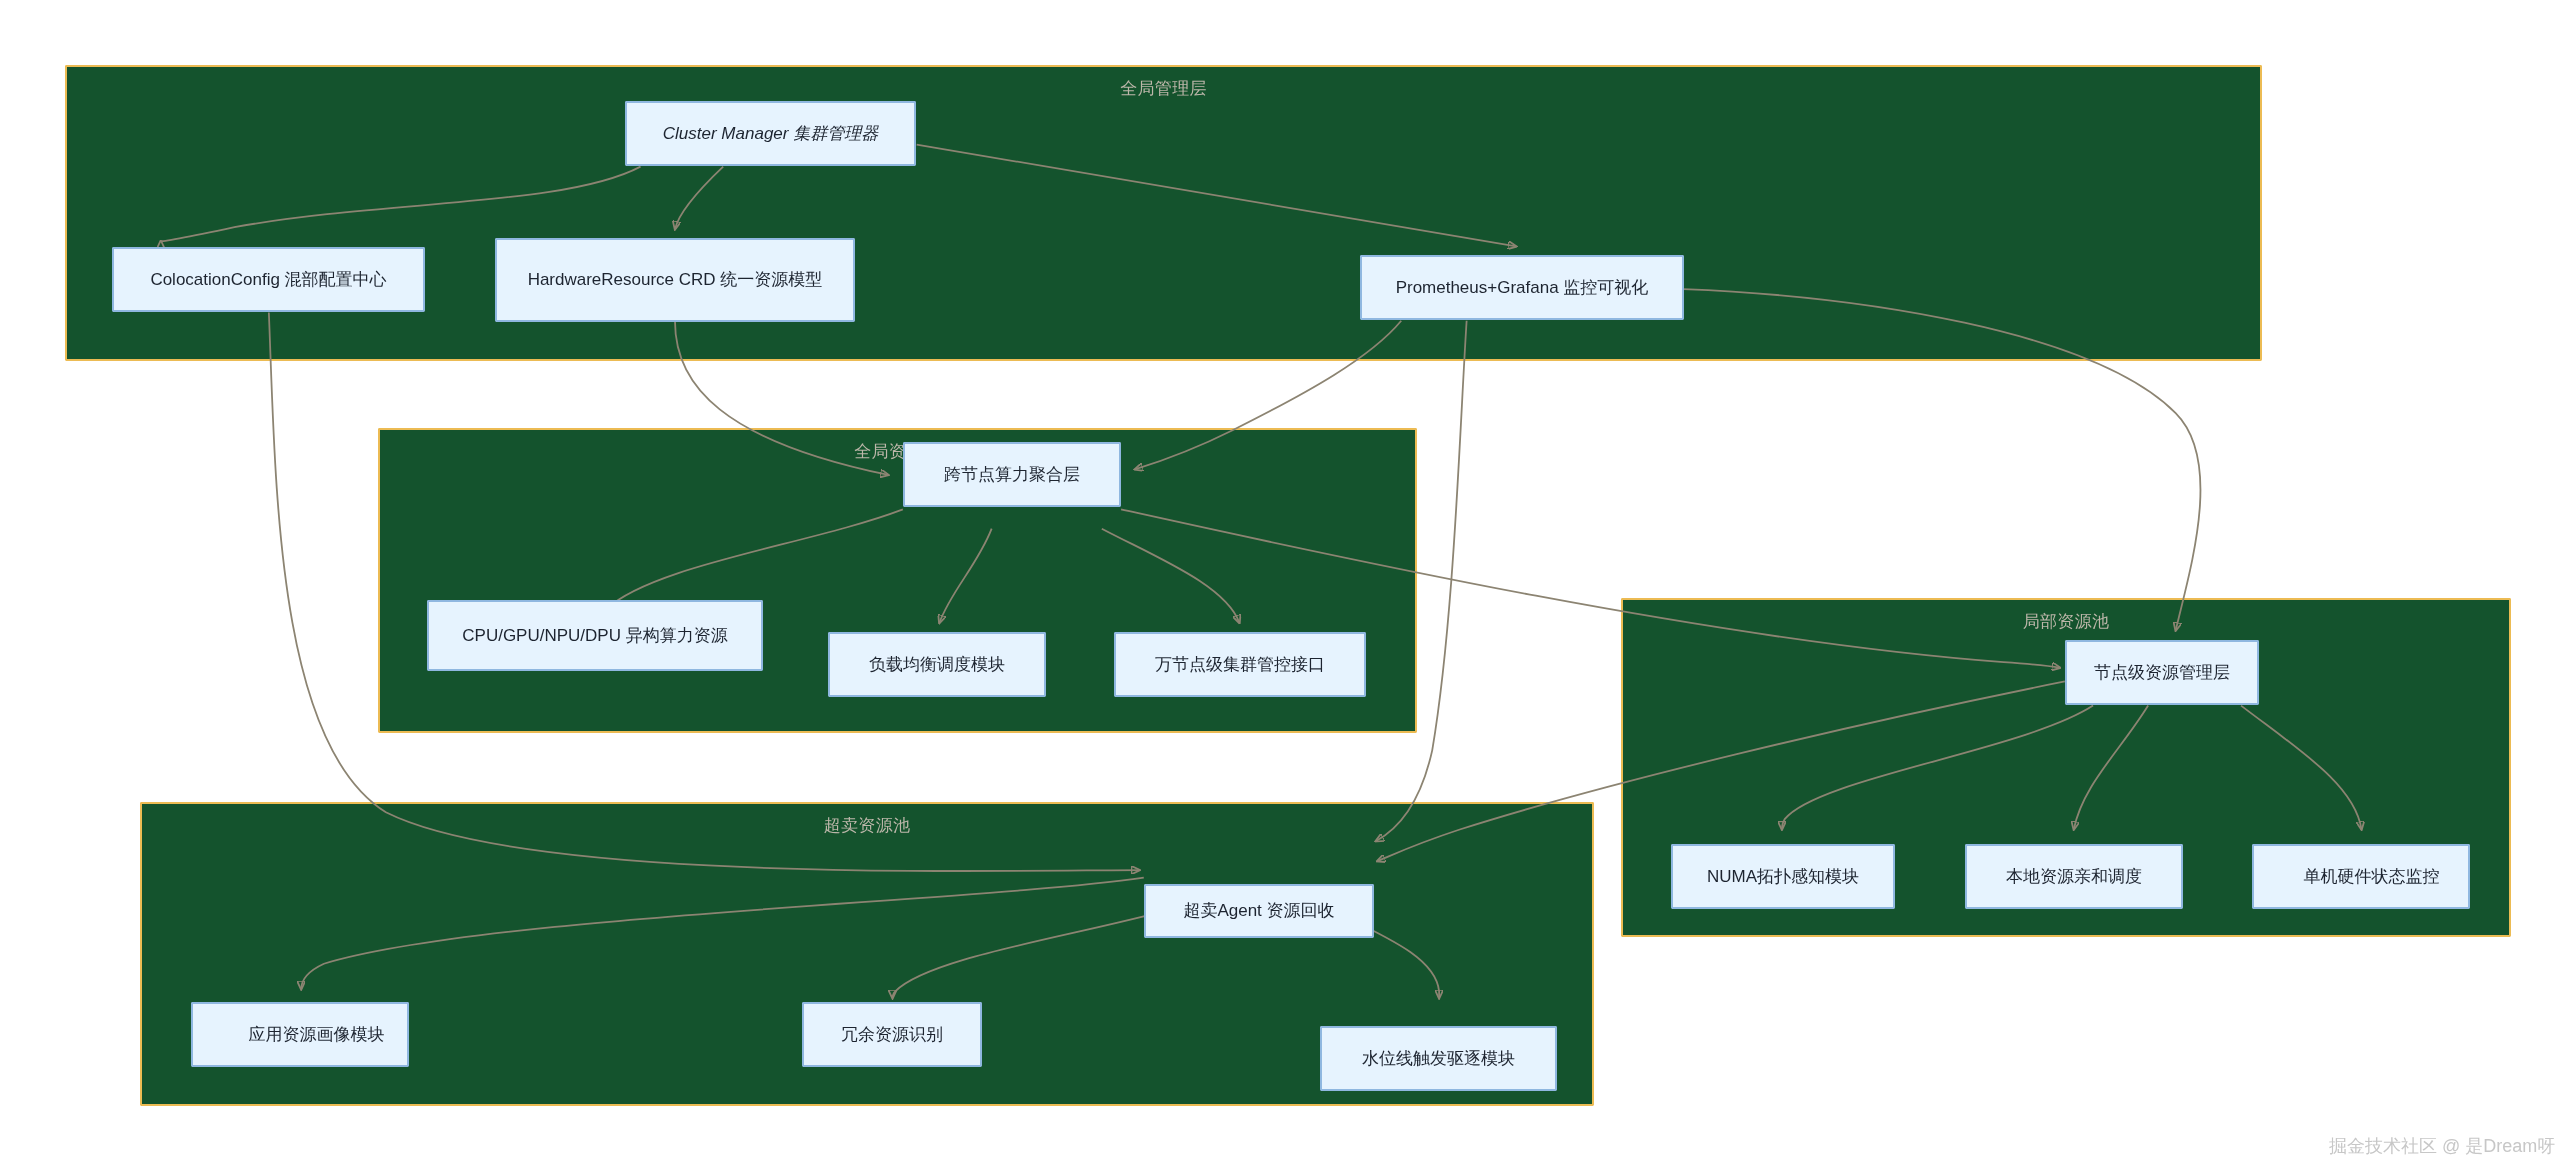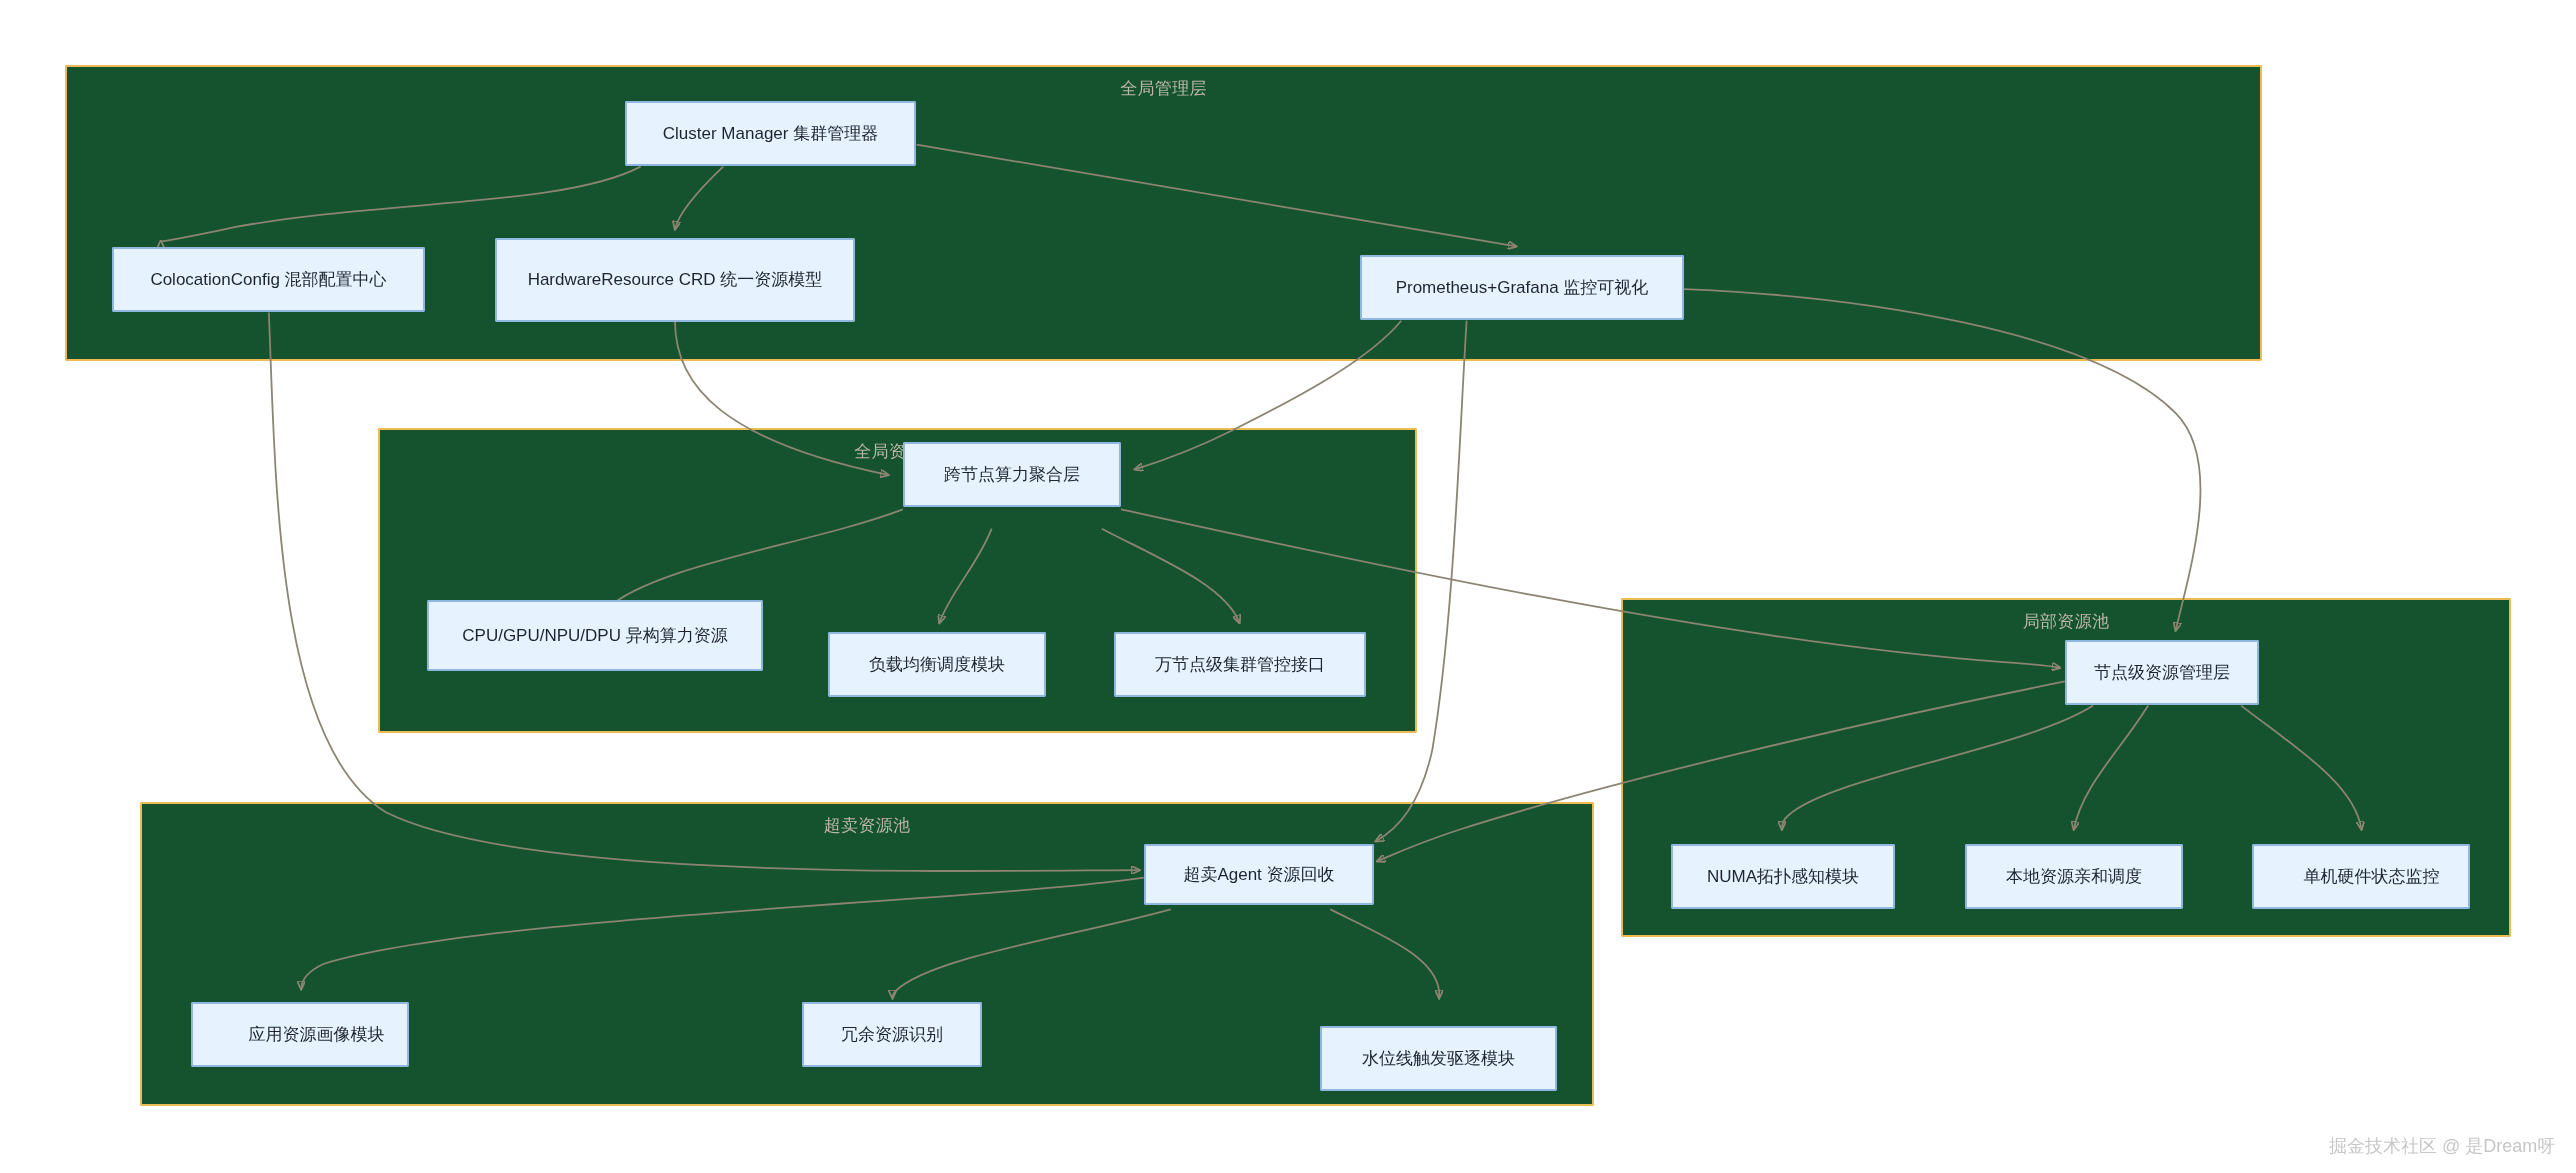--- a/index.html
+++ b/index.html
@@ -120,33 +120,33 @@
         <path d="M 3040 1025 C 2940 1090 2640 1130 2592 1190 C 2588 1196 2588 1200 2588 1205" marker-end="url(#arrow)"></path>
         <path d="M 3120 1025 C 3080 1090 3025 1140 3012 1205" marker-end="url(#arrow)"></path>
         <path d="M 3255 1025 C 3340 1090 3420 1140 3430 1205" marker-end="url(#arrow)"></path>
         <path d="M 2999 990 C 2700 1050 2340 1135 2120 1205 C 2050 1228 2018 1244 2000 1251" marker-end="url(#arrow)"></path>
         <path d="M 1661 1275 C 1420 1310 700 1330 470 1400 C 444 1412 437 1425 437 1437" marker-end="url(#arrow)"></path>
         <path d="M 1700 1321 C 1560 1360 1350 1390 1300 1440 C 1296 1444 1296 1447 1296 1450" marker-end="url(#arrow)"></path>
         <path d="M 1932 1321 C 2010 1360 2085 1390 2090 1440 C 2090 1444 2090 1447 2090 1450" marker-end="url(#arrow)"></path>
       </g>
   </svg>
 
-  <div class="node" id="node-0" style="left: 625px; top: 101px; width: 291px; height: 65px;">Cluster Manager 集群管理器</div>
+  <div class="node" id="node-0" style="left: 625px; top: 101px; width: 291px; height: 65px; font-style: italic;">Cluster Manager 集群管理器</div>
   <div class="node" id="node-1" style="left: 112px; top: 247px; width: 313px; height: 65px;">ColocationConfig 混部配置中心</div>
   <div class="node" id="node-2" style="left: 495px; top: 238px; width: 360px; height: 84px;">HardwareResource CRD 统一资源模型</div>
   <div class="node" id="node-3" style="left: 1360px; top: 255px; width: 324px; height: 65px;">Prometheus+Grafana 监控可视化</div>
   <div class="node" id="node-4" style="left: 903px; top: 442px; width: 218px; height: 65px;">跨节点算力聚合层</div>
   <div class="node" id="node-5" style="left: 427px; top: 600px; width: 336px; height: 71px;">CPU/GPU/NPU/DPU 异构算力资源</div>
   <div class="node" id="node-6" style="left: 828px; top: 632px; width: 218px; height: 65px;">负载均衡调度模块</div>
   <div class="node" id="node-7" style="left: 1114px; top: 632px; width: 252px; height: 65px;">万节点级集群管控接口</div>
   <div class="node" id="node-8" style="left: 2065px; top: 640px; width: 194px; height: 65px;">节点级资源管理层</div>
   <div class="node" id="node-9" style="left: 1671px; top: 844px; width: 224px; height: 65px;">NUMA拓扑感知模块</div>
   <div class="node" id="node-10" style="left: 1965px; top: 844px; width: 218px; height: 65px;">本地资源亲和调度</div>
   <div class="node" id="node-11" style="left: 2252px; top: 844px; width: 218px; height: 65px; padding-left: 28px;">单机硬件状态监控</div>
-  <div class="node" id="node-12" style="left: 1144px; top: 844px; width: 230px; height: 61px;">超卖Agent 资源回收</div>
+  <div class="node" id="node-12" style="left: 1144px; top: 884px; width: 230px; height: 54px;">超卖Agent 资源回收</div>
   <div class="node" id="node-13" style="left: 191px; top: 1002px; width: 218px; height: 65px; padding-left: 40px;">应用资源画像模块</div>
   <div class="node" id="node-14" style="left: 802px; top: 1002px; width: 180px; height: 65px;">冗余资源识别</div>
   <div class="node" id="node-15" style="left: 1320px; top: 1002px; width: 237px; height: 65px; margin-top: 24px;">水位线触发驱逐模块</div>
 
   <div id="watermark">掘金技术社区 @ 是Dream呀</div>
 
 </div>
 
 
 </body></html>

